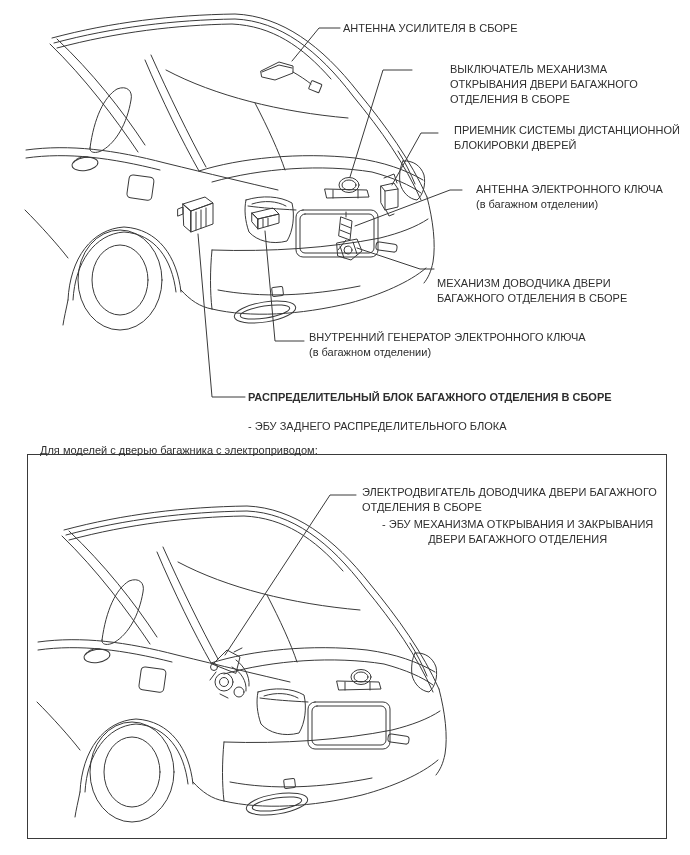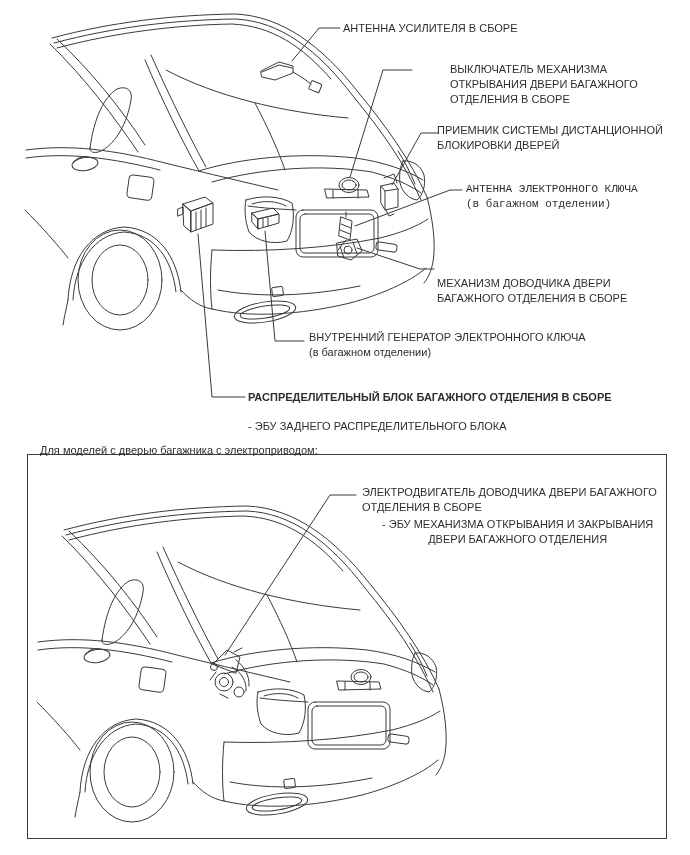--- a/index.html
+++ b/index.html
@@ -176,24 +176,24 @@
 
     <path fill="none" stroke="#3a3a3a" stroke-width="1" stroke-linecap="round" stroke-linejoin="round" d="M225,655 L330,495 L356,495"></path>
   </svg>
 
   <div class="callout" style="left:343px;top:21px;">АНТЕННА УСИЛИТЕЛЯ В СБОРЕ</div>
 
   <div class="callout" style="left:417px;top:62px;margin-left:33px;">ВЫКЛЮЧАТЕЛЬ МЕХАНИЗМА
 ОТКРЫВАНИЯ ДВЕРИ БАГАЖНОГО
 ОТДЕЛЕНИЯ В СБОРЕ</div>
 
-  <div class="callout" style="left:437px;top:123px;">ПРИЕМНИК СИСТЕМЫ ДИСТАНЦИОННОЙ
+  <div class="callout" style="left:454px;top:123px;">ПРИЕМНИК СИСТЕМЫ ДИСТАНЦИОННОЙ
 БЛОКИРОВКИ ДВЕРЕЙ</div>
 
-  <div class="callout" style="left:466px;top:182px;font-family:Liberation Mono, monospace;">АНТЕННА ЭЛЕКТРОННОГО КЛЮЧА
+  <div class="callout" style="left:476px;top:182px;">АНТЕННА ЭЛЕКТРОННОГО КЛЮЧА
 (в багажном отделении)</div>
 
   <div class="callout" style="left:437px;top:261px;margin-top:15px;">МЕХАНИЗМ ДОВОДЧИКА ДВЕРИ
 БАГАЖНОГО ОТДЕЛЕНИЯ В СБОРЕ</div>
 
   <div class="callout" style="left:309px;top:330px;">ВНУТРЕННИЙ ГЕНЕРАТОР ЭЛЕКТРОННОГО КЛЮЧА
 (в багажном отделении)</div>
 
   <div class="callout" style="left:248px;top:390px;font-weight:bold;">РАСПРЕДЕЛИТЕЛЬНЫЙ БЛОК БАГАЖНОГО ОТДЕЛЕНИЯ В СБОРЕ</div>
 

